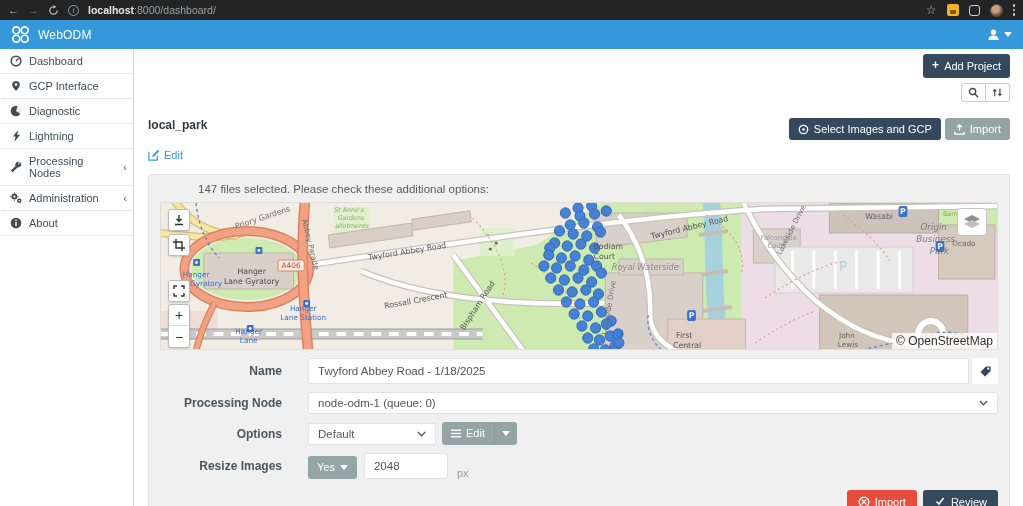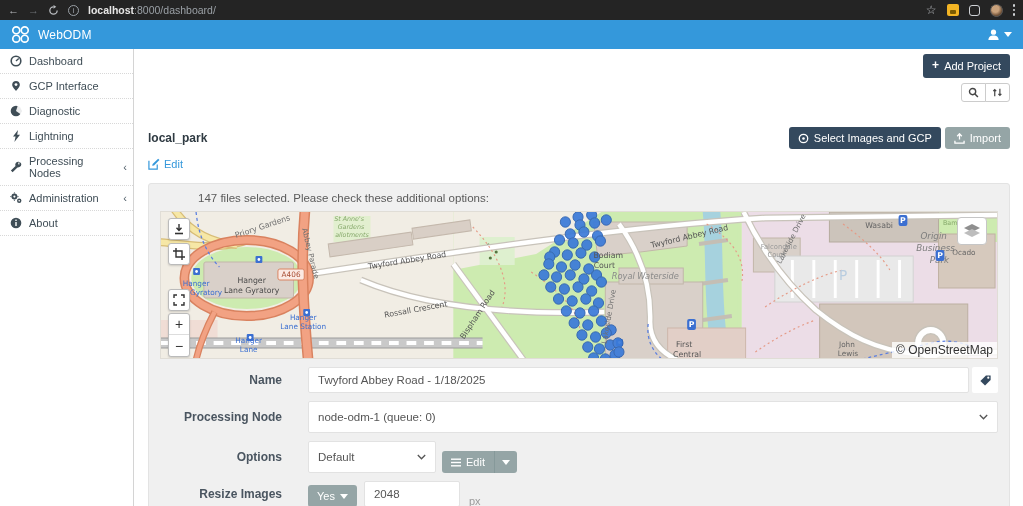--- a/index.html
+++ b/index.html
@@ -39,21 +39,21 @@
     font-size:11px;padding:5px 9px;color:#fff;cursor:pointer;font-family:inherit;line-height:1.15;}
   .btn-navy{background:#34495e;}
   .btn-gray{background:#95a5a6;}
   .btn-red{background:#e74c3c;}
   .add-row{display:flex;justify-content:flex-end;}
   .mini-row{display:flex;justify-content:flex-end;margin-top:5px;}
   .mini-btn{width:25px;height:19px;background:#fff;border:1px solid #ccc;display:flex;
     align-items:center;justify-content:center;cursor:pointer;}
   .mini-btn:first-child{border-radius:3px 0 0 3px;}
   .mini-btn:last-child{border-radius:0 3px 3px 0;margin-left:-1px;}
-  .project-head{display:flex;align-items:center;margin-top:25px;}
+  .project-head{display:flex;align-items:flex-start;margin-top:16px;}
   .project-title{font-size:12px;font-weight:bold;color:#2f3a42;}
   .project-actions{margin-left:auto;display:flex;gap:4px;}
   .edit-link{display:inline-flex;align-items:center;gap:4px;color:#3498db;font-size:11px;
     margin-top:9px;cursor:pointer;}
   
   .panel{background:#f0f0f0;border:1px solid #e3e3e3;border-radius:3px;margin-top:9px;
     padding:8px 11px 6px 11px;height:354px;}
   .panel-msg{font-size:11.5px;color:#5a5a5a;margin-left:38px;}
   .map-wrap{position:relative;margin-top:7px;height:148px;border:1px solid #e0ddd6;background:#f1ede4;overflow:hidden;}
   .map-wrap svg.mapcanvas{display:block;width:100%;height:148px;}
@@ -71,21 +71,21 @@
     font-size:12px;color:#333;padding:1px 4px;}
   
   .form-row{display:flex;align-items:center;margin-top:8px;}
   .form-label{width:122px;flex:none;text-align:right;font-size:12px;font-weight:bold;color:#4a5560;}
   .form-ctrl{flex:1;margin-left:26px;display:flex;align-items:flex-end;}
   .text-input{height:26px;border:1px solid #e2e2e2;border-radius:2px;background:#fff;
     font-size:11.5px;color:#555;padding:0 9px;font-family:inherit;outline:none;}
   .grow{flex:1;}
   .tag-box{width:26px;height:26px;background:#fff;border-radius:2px;margin-left:3px;
     display:flex;align-items:center;justify-content:center;cursor:pointer;}
-  .select-box{height:32px;background:#fff;border:1px solid #e2e2e2;border-radius:2px;
+  .select-box{height:22px;background:#fff;border:1px solid #e2e2e2;border-radius:2px;
     display:flex;align-items:center;padding:0 9px;font-size:11.5px;color:#555;cursor:pointer;}
   .select-caret{margin-left:auto;}
   .split-btn{display:flex;margin-left:6px;}
   .split-main{border-radius:3px 0 0 3px;}
   .split-caret{background:#95a5a6;border-radius:0 3px 3px 0;border-left:1px solid #86999a;
     padding:5px 7px;display:flex;align-items:center;cursor:pointer;}
   .px-label{font-size:11px;color:#9a9a9a;margin-left:9px;}
   .panel-actions{display:flex;justify-content:flex-end;gap:6px;margin-top:11px;}
   svg .lbl{font-family:"DejaVu Sans",sans-serif;}
 </style>
@@ -569,21 +569,21 @@
 
       <div class="form-row">
         <label class="form-label">Resize Images</label>
         <div class="form-ctrl">
           <button class="btn btn-gray" style="padding:5px 9px">
             <span>Yes</span>
             <svg width="8" height="5" viewBox="0 0 8 5">
                 <path d="M0,0 L8,0 L4,5 Z" fill="#fff"></path>
               </svg>
           </button>
-          <input class="text-input" style="width: 96px; margin-left: 7px;" value="2048">
+          <input class="text-input" style="width: 84px; margin-left: 7px;" value="2048">
           <span class="px-label">px</span>
         </div>
       </div>
 
       <div class="panel-actions">
         <button class="btn btn-red" style="padding:6px 11px">
           <svg width="12" height="12" viewBox="0 0 12 12">
             <circle cx="6" cy="6" r="4.8" fill="none" stroke="#fff" stroke-width="1.4"></circle>
             <line x1="3.8" y1="3.8" x2="8.2" y2="8.2" stroke="#fff" stroke-width="1.4"></line>
             <line x1="8.2" y1="3.8" x2="3.8" y2="8.2" stroke="#fff" stroke-width="1.4"></line>

